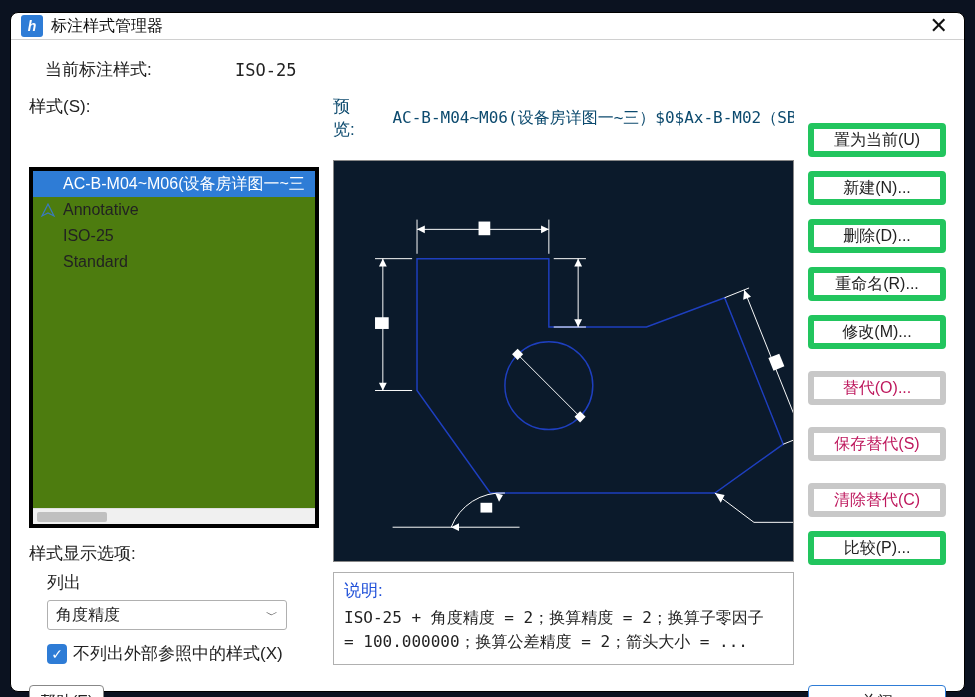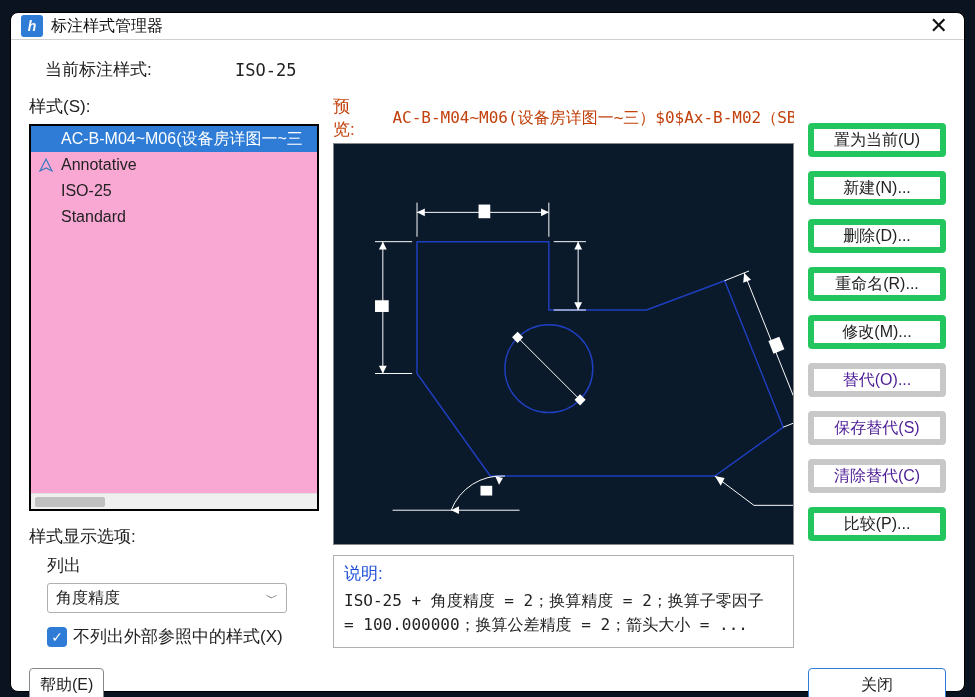--- a/index.html
+++ b/index.html
@@ -21,22 +21,22 @@
   .title-text { font-size: 16px; color: #111; flex: 1; }
   .close-x { font-size: 22px; color: #111; cursor: pointer; padding: 0 6px; font-weight: 300; }
   .content { flex: 1; padding: 18px 18px 10px 18px; display: flex; flex-direction: column; }
   .row-current { display: flex; align-items: center; font-size: 17px; color: #222; margin-bottom: 14px; margin-left: 16px; }
   .row-current .label { width: 190px; }
   .row-current .value { font-family: "Consolas", monospace; }
   .main-row { display: flex; gap: 14px; flex: 1; min-height: 0; }
   .left-col { width: 290px; display: flex; flex-direction: column; }
   .left-col .label { font-size: 17px; color: #222; margin-bottom: 6px; }
   .style-list {
-    flex: 1; border: 2px solid #000000; background: #f9a8d4; overflow: auto;
-    min-height: 340px; position: relative;
+    flex: 1; border: 4px solid #000000; background: #4d7c0f; overflow: auto;
+    min-height: 340px; position: relative; margin-top: 43px;
   }
   .style-item {
     font-family: "Consolas", "SimSun", monospace; font-size: 16px;
     padding: 2px 6px 2px 30px; white-space: nowrap; cursor: pointer;
     display: flex; align-items: center; color: #222; line-height: 22px;
   }
   .style-item.selected { background: #2e7cd6; color: #fff; }
   .annot-icon {
     position: absolute; left: 6px; width: 18px; height: 18px;
     display: inline-flex; align-items: center; justify-content: center;
@@ -53,39 +53,39 @@
     display: flex; align-items: center; justify-content: space-between;
     padding: 0 8px; font-size: 16px; margin-top: 6px; cursor: pointer; background: #fff;
   }
   .select .caret { font-size: 12px; color: #555; }
   .check-row { display: flex; align-items: center; margin-top: 12px; gap: 6px; }
   .checkbox {
     width: 20px; height: 20px; background: #2e7cd6; border-radius: 4px;
     display: flex; align-items: center; justify-content: center; color: #fff; font-size: 14px;
   }
   .mid-col { flex: 1; display: flex; flex-direction: column; min-width: 0; }
-  .preview-header { display: flex; align-items: center; font-size: 17px; color: #c2410c; margin-bottom: 2px; gap: 24px; }
+  .preview-header { display: flex; align-items: center; font-size: 17px; color: #0c4a6e; margin-bottom: 19px; gap: 24px; }
   .preview-header .pv-label { }
   .preview-header .pv-name { font-family: "Consolas", "SimSun", monospace; font-size: 16px; white-space: nowrap; overflow: hidden; }
   .preview-canvas {
     flex: 1; background: #0b1a2b; border: 1px solid #888; min-height: 400px;
   }
   .desc-block { margin-top: 10px; border: 1px solid #b0b0b0; padding: 6px 10px 10px 10px; min-height: 76px; }
   .desc-block .d-label { font-size: 17px; color: #1d4ed8; }
   .desc-block .d-text {
     font-family: "Consolas", "SimSun", monospace; font-size: 16px; color: #222;
     margin-top: 4px; line-height: 1.5; word-break: break-all;
   }
   .right-col { width: 138px; display: flex; flex-direction: column; gap: 14px; padding-top: 28px; }
   .btn {
     height: 34px; border: 6px solid #22c55e; border-radius: 4px; background: #fff;
     font-size: 16px; color: #222; cursor: pointer; display: flex;
     align-items: center; justify-content: center; padding: 0 8px;
   }
-  .btn.disabled { color: #4c1d95; border-color: #c8c8c8; cursor: default; }
+  .btn.disabled { color: #be185d; border-color: #c8c8c8; cursor: default; margin-top: 8px; }
   .footer { display: flex; justify-content: space-between; padding: 10px 18px 14px 18px; }
   .footer .btn-close {
     width: 138px; height: 34px; border: 1px solid #2e7cd6; border-radius: 4px;
     background: #fff; font-size: 16px; color: #222; cursor: pointer;
     display: flex; align-items: center; justify-content: center;
   }
   .footer .btn-help {
     height: 34px; border: 1px solid #888; border-radius: 4px; background: #fff;
     font-size: 16px; color: #222; cursor: pointer; padding: 0 10px;
     display: flex; align-items: center; justify-content: center;

